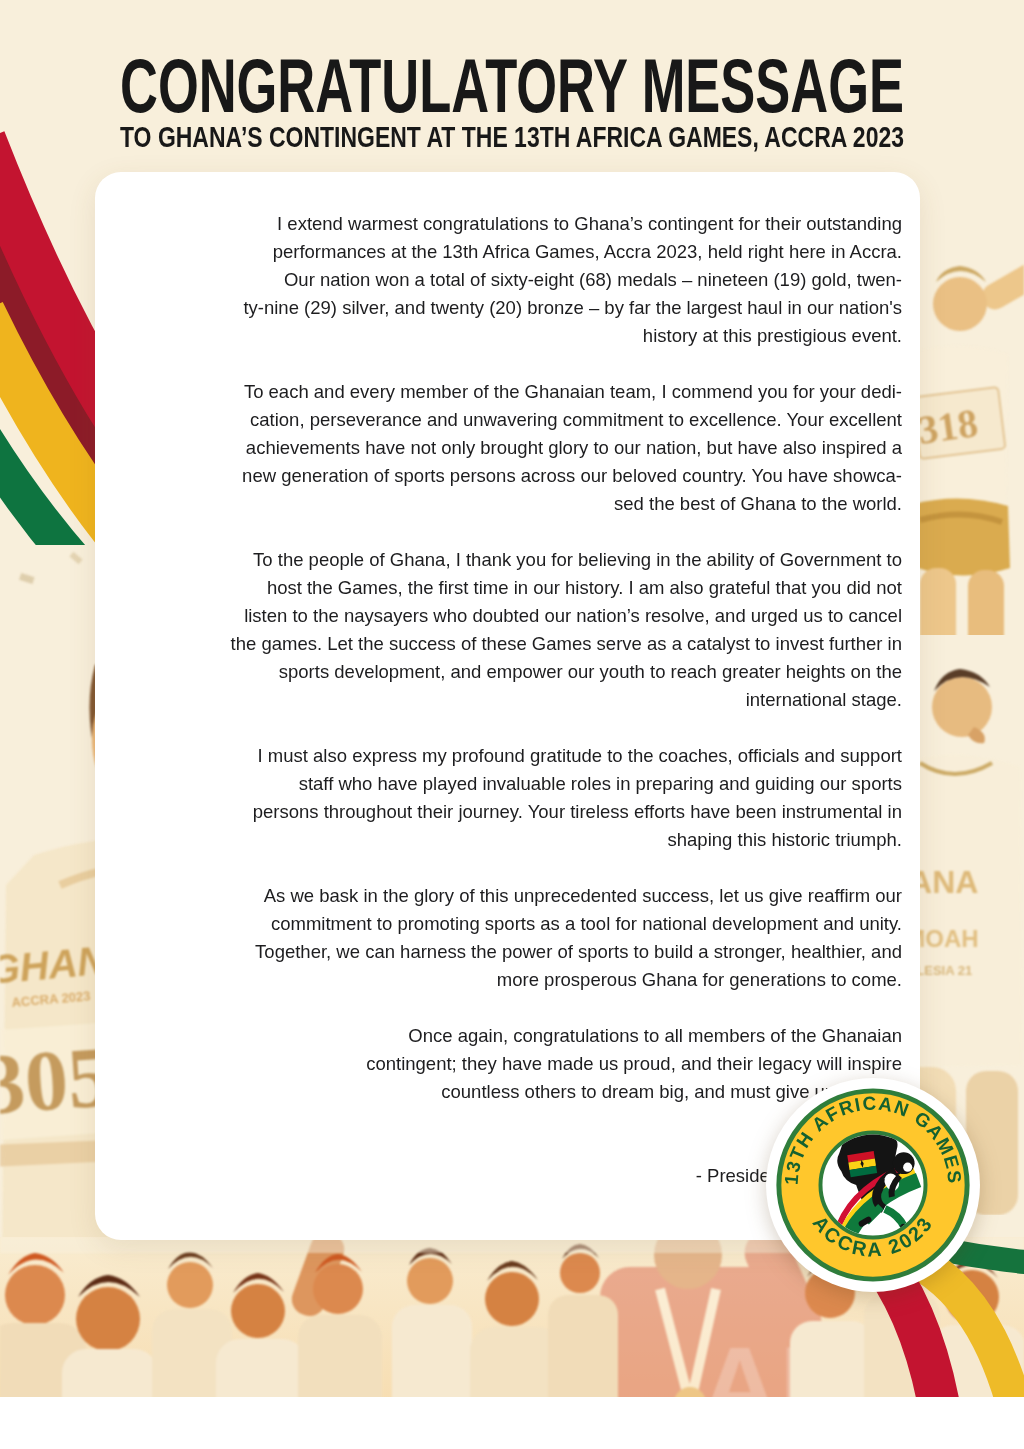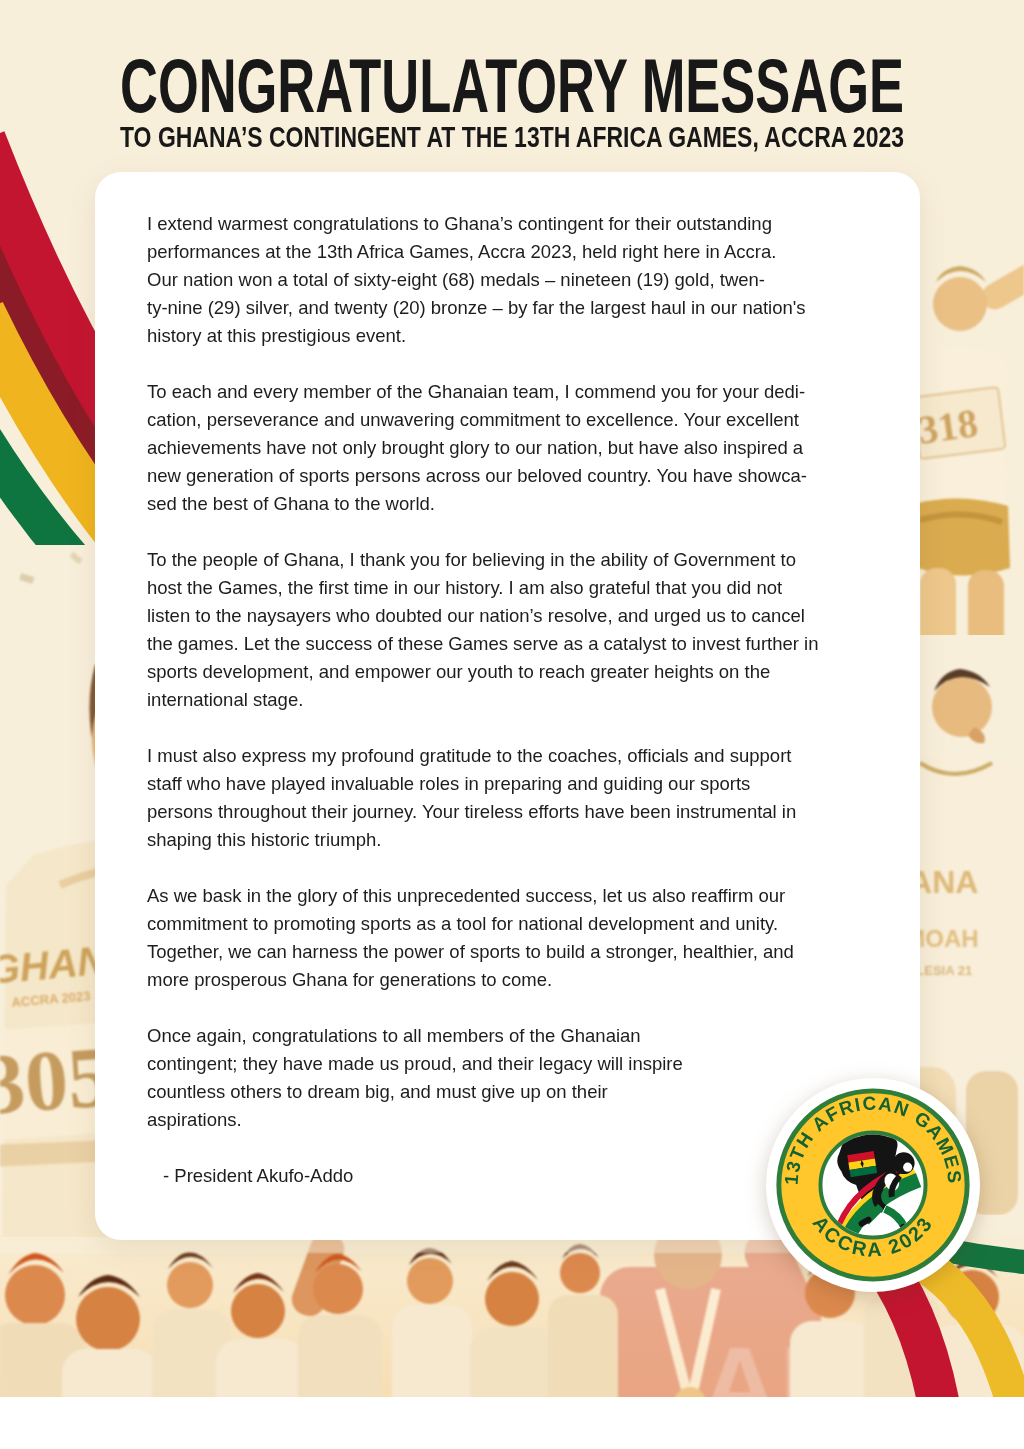--- a/index.html
+++ b/index.html
@@ -20,22 +20,23 @@
   
   #ribbons-left{left:0;top:0;}
   #ribbons-right{left:0;top:0;}
   
   #header-svg{left:0;top:0;}
   
   .card{
     position:absolute;left:95px;top:172px;width:825px;height:1068px;
     background:#ffffff;border-radius:26px;
     box-shadow:0 8px 28px rgba(120,90,40,.12);
-    box-sizing:border-box;padding:38px 11px 0 52px;
+    box-sizing:border-box;padding:38px 18px 0 52px;
     z-index:3;
+    text-align:right;
   }
   .card p{
     margin:0 0 28px 0;
     font-size:18.5px;line-height:28px;color:#1d1d1f;
     white-space:pre;letter-spacing:0;
   }
   .card .signature{margin:16px;font-size:18.5px;line-height:28px;color:#1d1d1f;}
   
   #badge{left:764px;top:1076px;width:218px;height:218px;z-index:5;
     filter:drop-shadow(0 5px 10px rgba(90,60,20,.25));}
@@ -193,21 +194,21 @@
     <p>To the people of Ghana, I thank you for believing in the ability of Government to
 host the Games, the first time in our history. I am also grateful that you did not
 listen to the naysayers who doubted our nation’s resolve, and urged us to cancel
 the games. Let the success of these Games serve as a catalyst to invest further in
 sports development, and empower our youth to reach greater heights on the
 international stage.</p>
     <p>I must also express my profound gratitude to the coaches, officials and support
 staff who have played invaluable roles in preparing and guiding our sports
 persons throughout their journey. Your tireless efforts have been instrumental in
 shaping this historic triumph.</p>
-    <p>As we bask in the glory of this unprecedented success, let us also reaffirm our
+    <p>As we bask in the glory of this unprecedented success, let us give reaffirm our
 commitment to promoting sports as a tool for national development and unity.
 Together, we can harness the power of sports to build a stronger, healthier, and
 more prosperous Ghana for generations to come.</p>
     <p>Once again, congratulations to all members of the Ghanaian
 contingent; they have made us proud, and their legacy will inspire
 countless others to dream big, and must give up on their
 aspirations.</p>
     <div class="signature">- President Akufo-Addo</div>
   </div>
 

